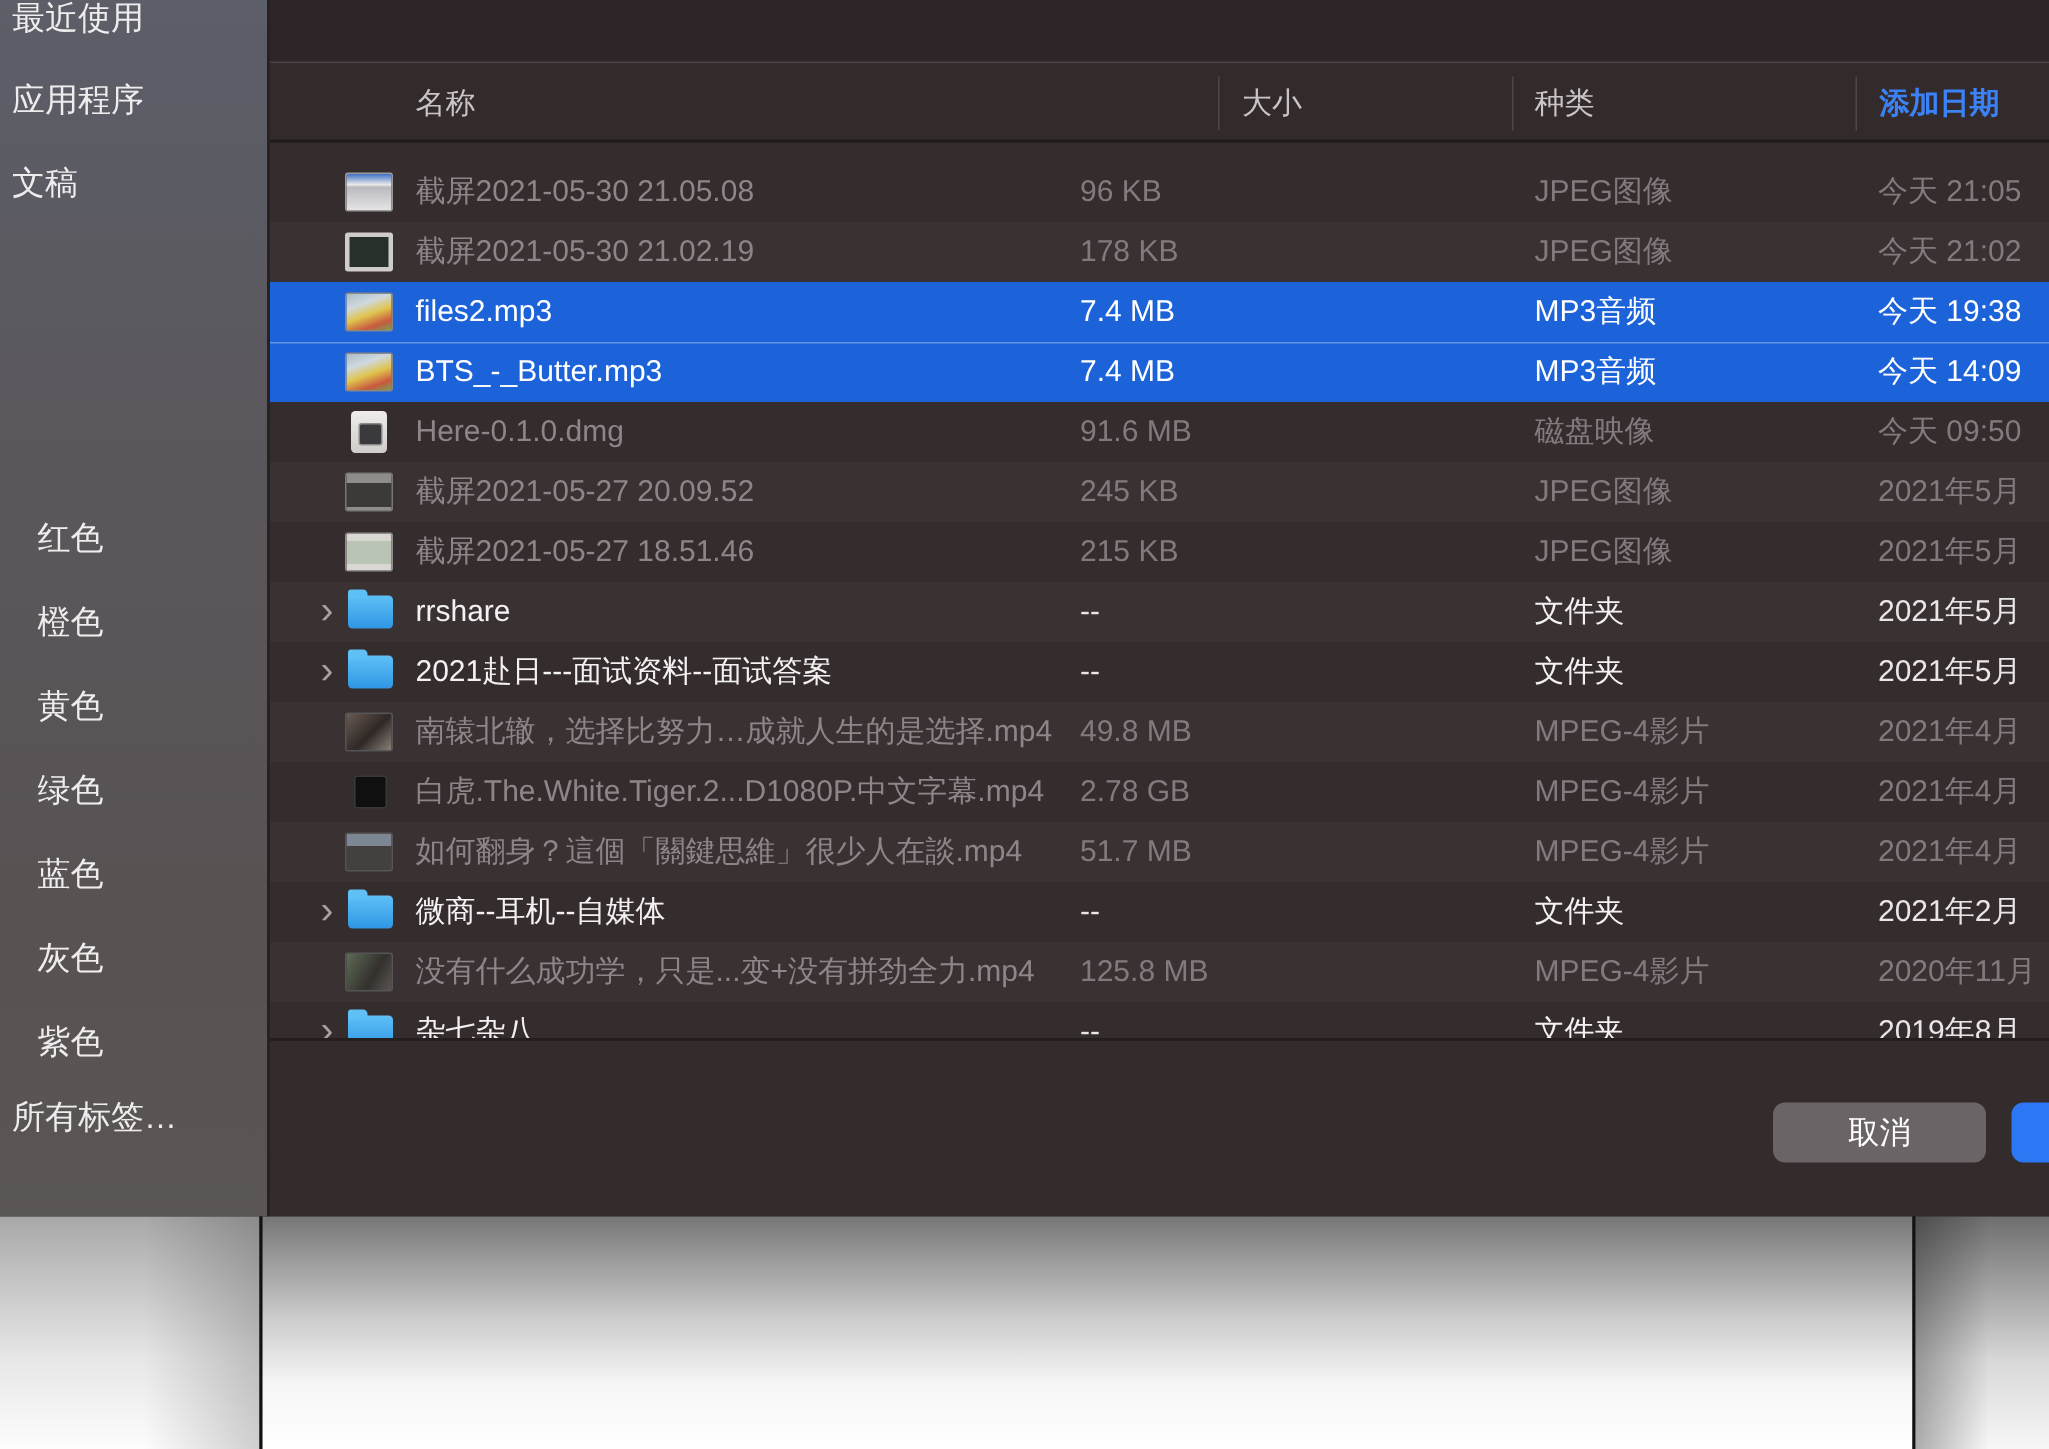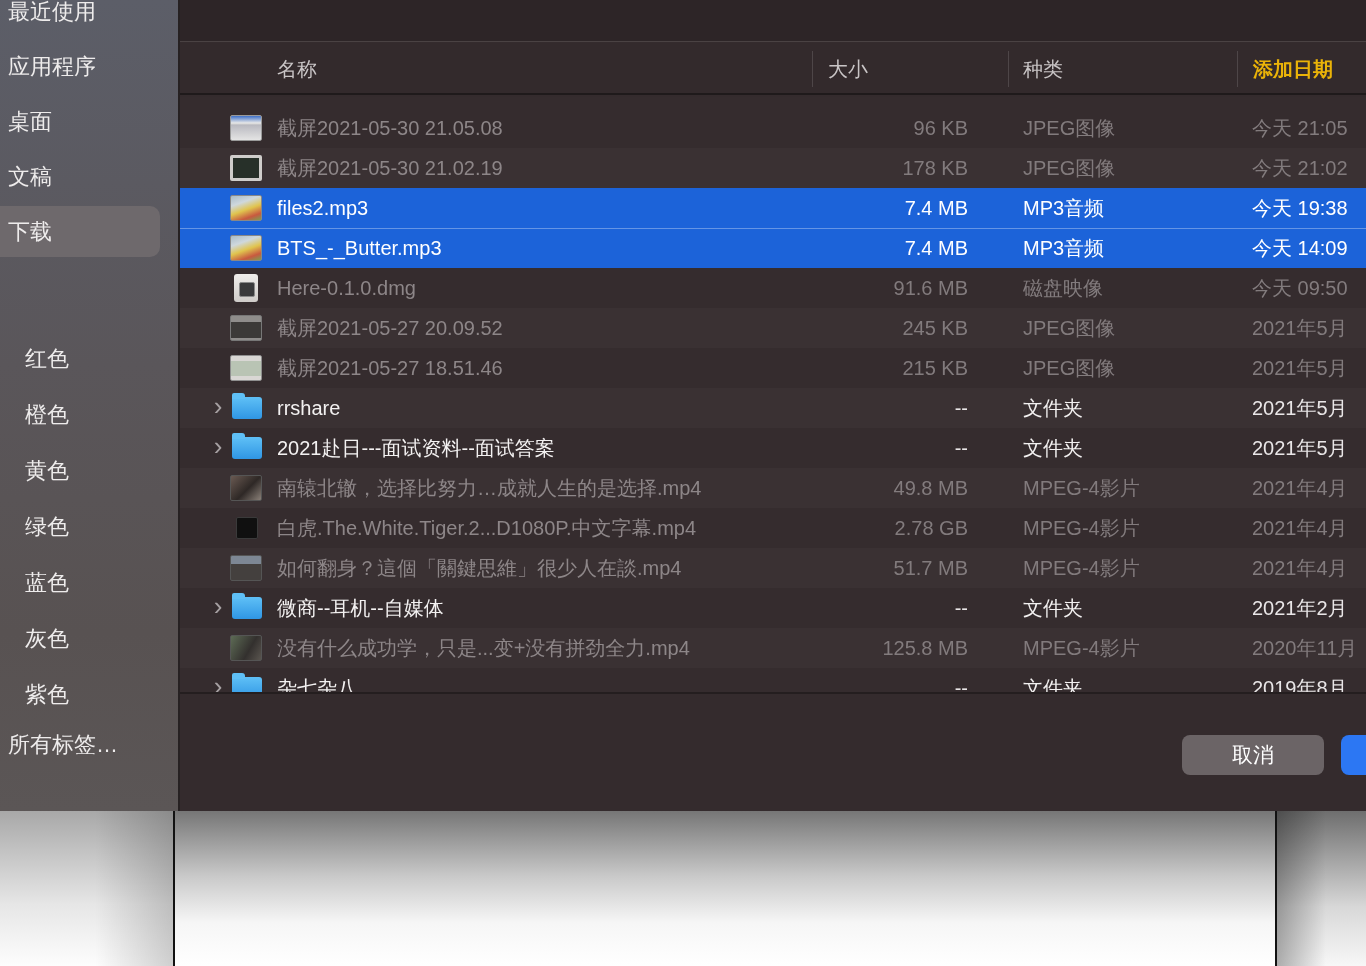--- a/index.html
+++ b/index.html
@@ -26,35 +26,35 @@
                padding-left:8px; font-size:22px; color:#eeecec; }
 
   
   .fmain { position:absolute; left:180px; top:0; width:1186px; height:811px; background:#342b2d; }
   .topbar { position:absolute; left:0; top:0; width:100%; height:42px; background:#2d2527;
             border-bottom:1px solid #4a4243; }
   .thead { position:absolute; left:0; top:43px; width:100%; height:52px; background:#332a2c;
            border-bottom:2px solid #1f1a1b; }
   .th { position:absolute; top:0; height:52px; line-height:52px; font-size:20px; color:#c9c5c6;
         white-space:nowrap; }
-  .th.sorted { font-weight:bold; color:#eab308; }
+  .th.sorted { font-weight:bold; color:#3b82f6; }
   .th-sep { position:absolute; top:8px; width:1px; height:36px; background:#4e4648; }
 
   .flist { position:absolute; left:0; top:97px; width:100%; height:595px; background:#352c2e;
            overflow:hidden; }
   .rows { position:absolute; left:0; top:11px; width:100%; }
   .frow { position:relative; height:40px; width:1300px; }
   .frow.even { background:#3a3133; }
   .frow.odd  { background:#352c2e; }
   .frow.selected { background:#1c63d9; }
   .frow.selected + .frow.selected { box-shadow:inset 0 1px 0 rgba(190,210,245,.45); }
   .cell { position:absolute; top:0; height:40px; line-height:40px; font-size:20px;
           white-space:nowrap; }
   .c-name { left:97px; width:520px; }
-  .c-size { left:512px; width:276px; text-align:right; }
+  .c-size { left:540px; width:276px; }
   .c-kind { left:843px; width:220px; }
   .c-date { left:1072px; width:300px; }
   .frow.disabled .c-name { color:#8d8688; }
   .frow.disabled .c-size, .frow.disabled .c-kind, .frow.disabled .c-date { color:#827b7d; }
   .frow.enabled .cell { color:#f3f1f1; }
   .frow.enabled .c-date, .frow.enabled .c-size { color:#e9e6e7; }
   .frow.selected .cell { color:#ffffff; }
 
   .chev { position:absolute; left:28px; top:0; width:20px; height:40px; line-height:37px;
           font-size:26px; color:#a6a0a2; display:none; text-align:center; }
@@ -105,23 +105,21 @@
 <body>
 
 <div id="stage">
 
   <div class="sheet">
 
     <div class="sidebar">
       <div class="side-items" id="side-items">
           <div class="side-item"><span>最近使用</span></div>
           <div class="side-item"><span>应用程序</span></div>
-          <div class="side-item"><span>桌面</span></div>
           <div class="side-item"><span>文稿</span></div>
-          <div class="side-item selected"><span>下载</span></div>
         </div>
       <div class="side-tags" id="side-tags">
           <div class="side-tag"><span>红色</span></div>
           <div class="side-tag"><span>橙色</span></div>
           <div class="side-tag"><span>黄色</span></div>
           <div class="side-tag"><span>绿色</span></div>
           <div class="side-tag"><span>蓝色</span></div>
           <div class="side-tag"><span>灰色</span></div>
           <div class="side-tag"><span>紫色</span></div>
         </div>

